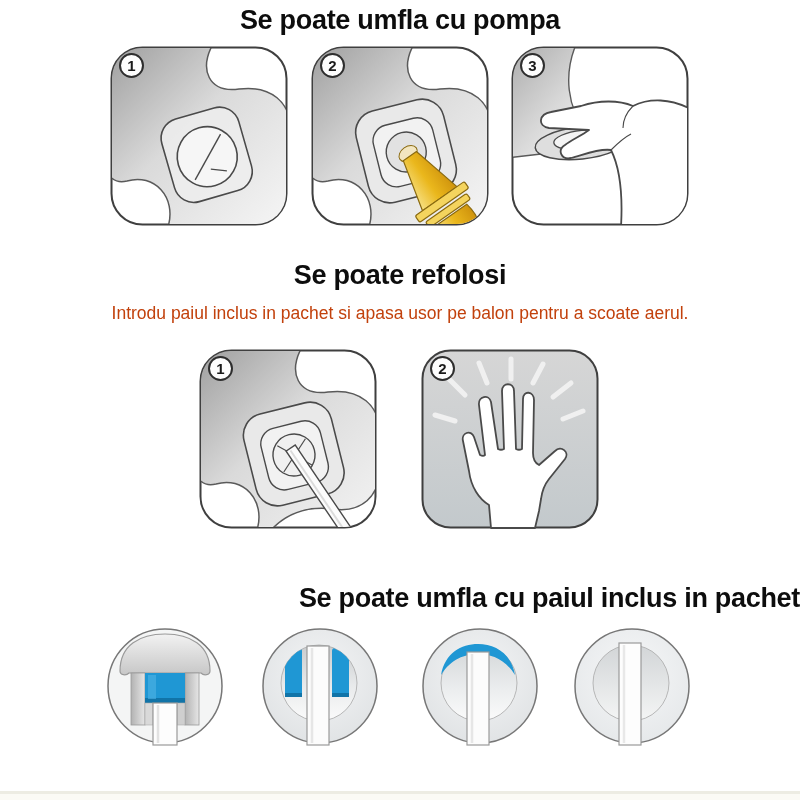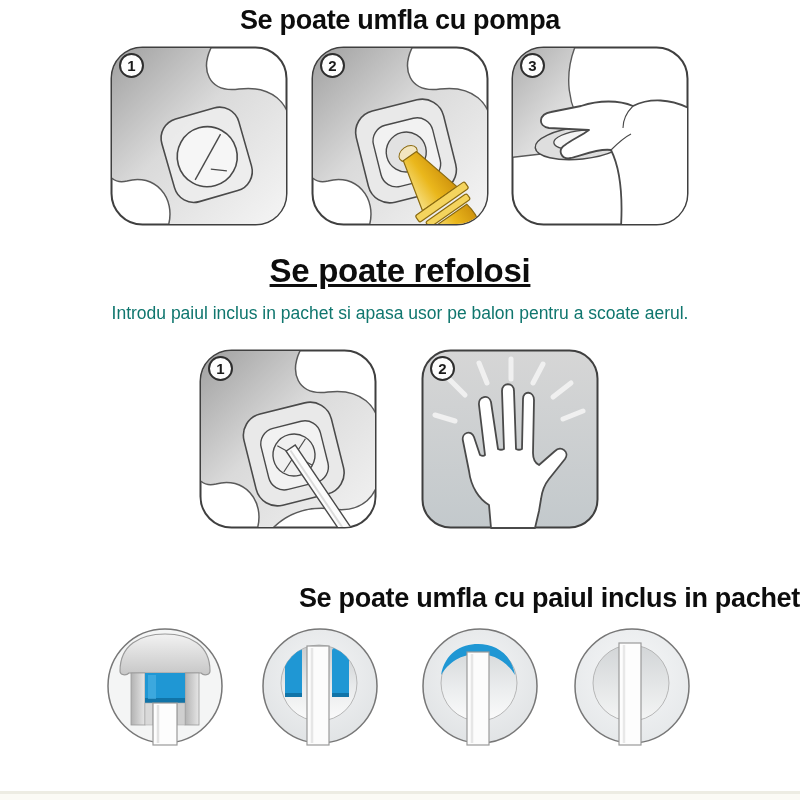--- a/index.html
+++ b/index.html
@@ -1,24 +1,24 @@
 <!DOCTYPE html>
 <html><head>
 <meta charset="utf-8">
 <style>
   html,body{margin:0;padding:0;background:#ffffff;}
   #page{position:relative;width:800px;height:800px;background:#ffffff;overflow:hidden;
         font-family:"Liberation Sans",sans-serif;color:#0d0d0d;}
   .title{position:absolute;left:0;width:800px;text-align:center;font-weight:bold;
          letter-spacing:-0.3px;color:#0d0d0d;}
   #title-pump{top:5px;font-size:27px;}
-  #title-reuse{top:252px;font-size:33px;text-decoration:underline;}
+  #title-reuse{top:260px;font-size:27px;}
   #title-straw{top:583px;font-size:27px;text-align:right;}
   #instruction-text{position:absolute;top:303px;left:0;width:800px;text-align:center;
-         font-size:17.5px;color:#0f766e;}
+         font-size:17.5px;color:#c2410c;}
   .panel{position:absolute;width:178px;height:180px;}
   .panel svg{display:block;width:100%;height:100%;}
   #panel-1{left:110px;top:46px;}
   #panel-2{left:311px;top:46px;}
   #panel-3{left:511px;top:46px;}
   #panel-4{left:199px;top:349px;}
   #panel-5{left:421px;top:349px;}
   .badge{position:absolute;left:9px;top:7px;width:25px;height:25px;border:2.2px solid #2e2e2e;
          border-radius:50%;background:#fdfdfd;display:flex;align-items:center;justify-content:center;
          font-size:15px;font-weight:bold;color:#1a1a1a;box-sizing:border-box;}

